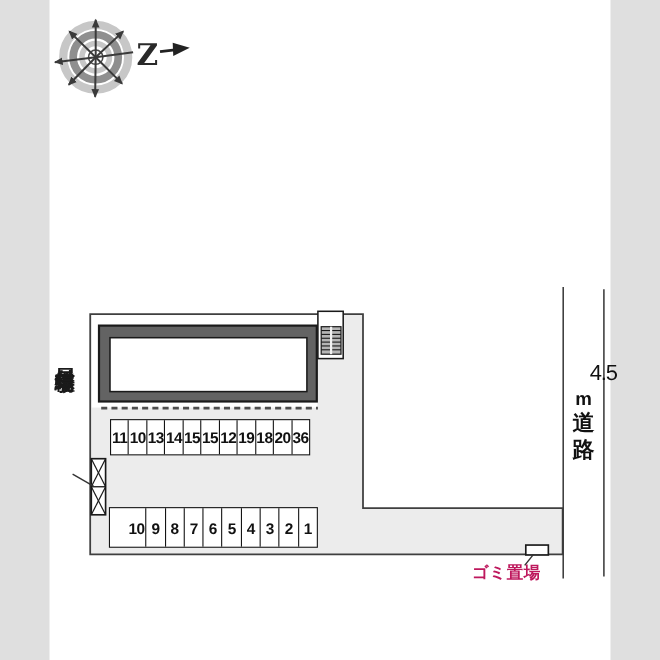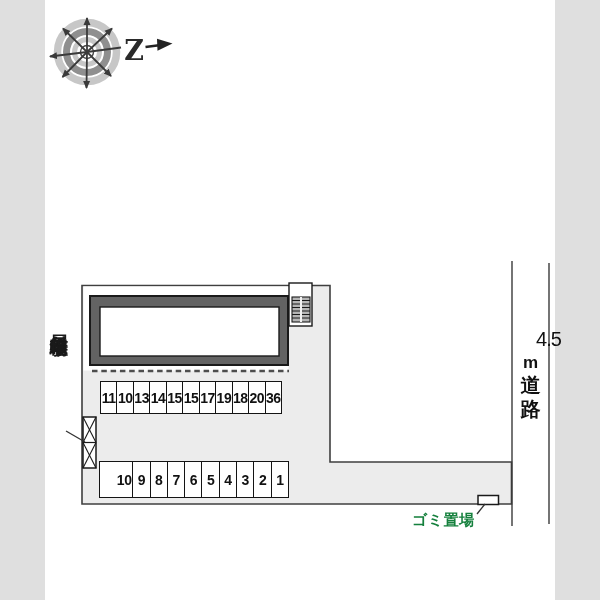--- a/index.html
+++ b/index.html
@@ -16,21 +16,21 @@
   .prow-lower{left:99px;top:461px;width:190px;height:37px;padding-left:16px;}
   .pcell{flex:1;display:flex;align-items:center;justify-content:center;
          border-left:1.5px solid #141414;font-weight:bold;font-size:14px;color:#111;
          letter-spacing:-0.5px;}
   .pcell:first-child{border-left:none;}
 
   
   .v-label{position:absolute;writing-mode:vertical-rl;text-orientation:upright;
            color:#1a1a1a;}
   .bicycle-label{left:47px;top:320px;font-size:18px;letter-spacing:1px;font-weight:600;}
-  .garbage-label{position:absolute;left:412px;top:511px;font-size:15px;font-weight:700;color:#15803d;letter-spacing:0.5px;}
+  .garbage-label{position:absolute;left:429px;top:511px;font-size:15px;font-weight:700;color:#be185d;letter-spacing:0.5px;}
   .road-label{position:absolute;left:507px;top:327px;width:47px;display:flex;flex-direction:column;
               align-items:center;color:#111;}
   .road-label .num{font-size:20px;font-weight:400;line-height:25px;letter-spacing:-1px;margin-left:36px;}
   .road-label .unit{font-size:17px;font-weight:600;line-height:21px;}
   .road-label .kanji{font-size:20px;font-weight:600;line-height:24px;}
 </style>
 </head>
 <body>
 
 <div class="canvas">
@@ -106,21 +106,21 @@
     </g>
   </svg>
 
   <div class="prow prow-upper">
       <div class="pcell">11</div>
       <div class="pcell">10</div>
       <div class="pcell">13</div>
       <div class="pcell">14</div>
       <div class="pcell">15</div>
       <div class="pcell">15</div>
-      <div class="pcell">17</div>
+      <div class="pcell">12</div>
       <div class="pcell">19</div>
       <div class="pcell">18</div>
       <div class="pcell">20</div>
       <div class="pcell">36</div>
     </div>
   <div class="prow prow-lower">
       <div class="pcell">10</div>
       <div class="pcell">9</div>
       <div class="pcell">8</div>
       <div class="pcell">7</div>

